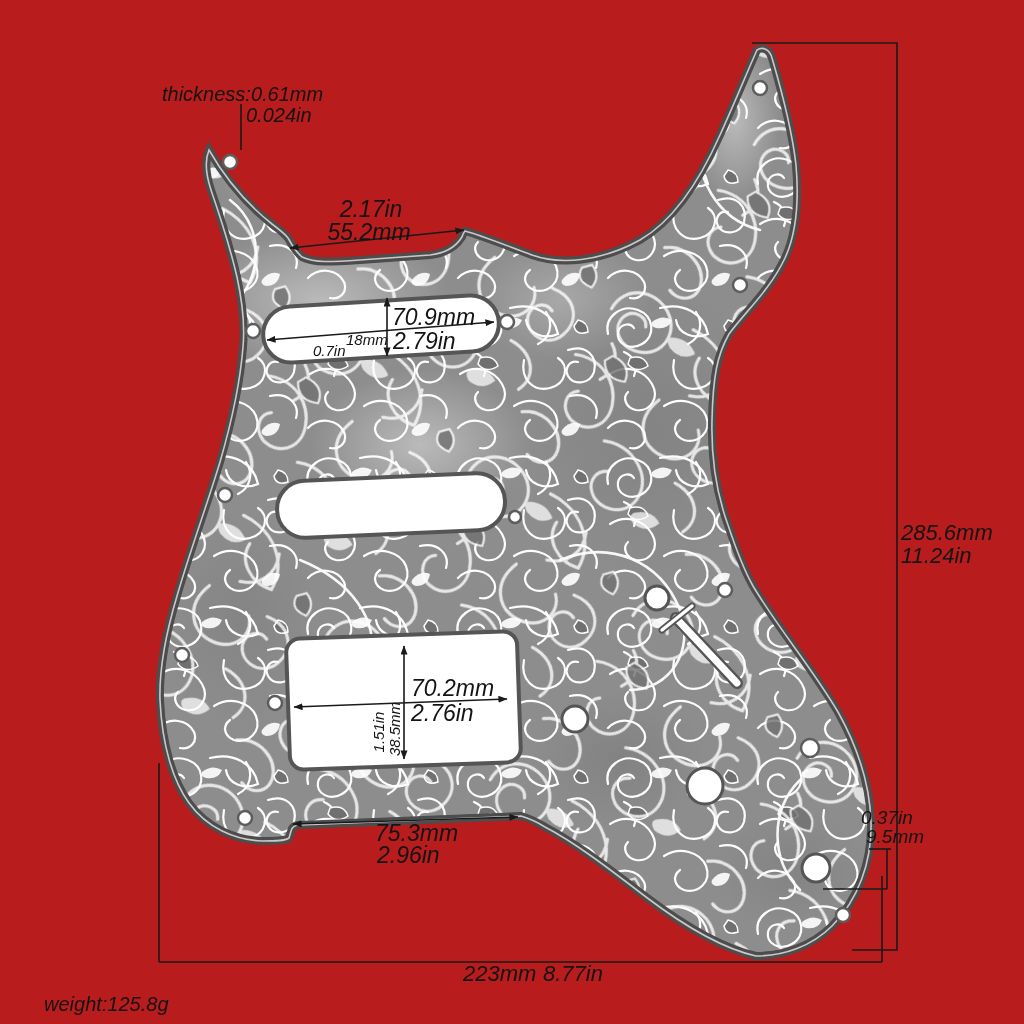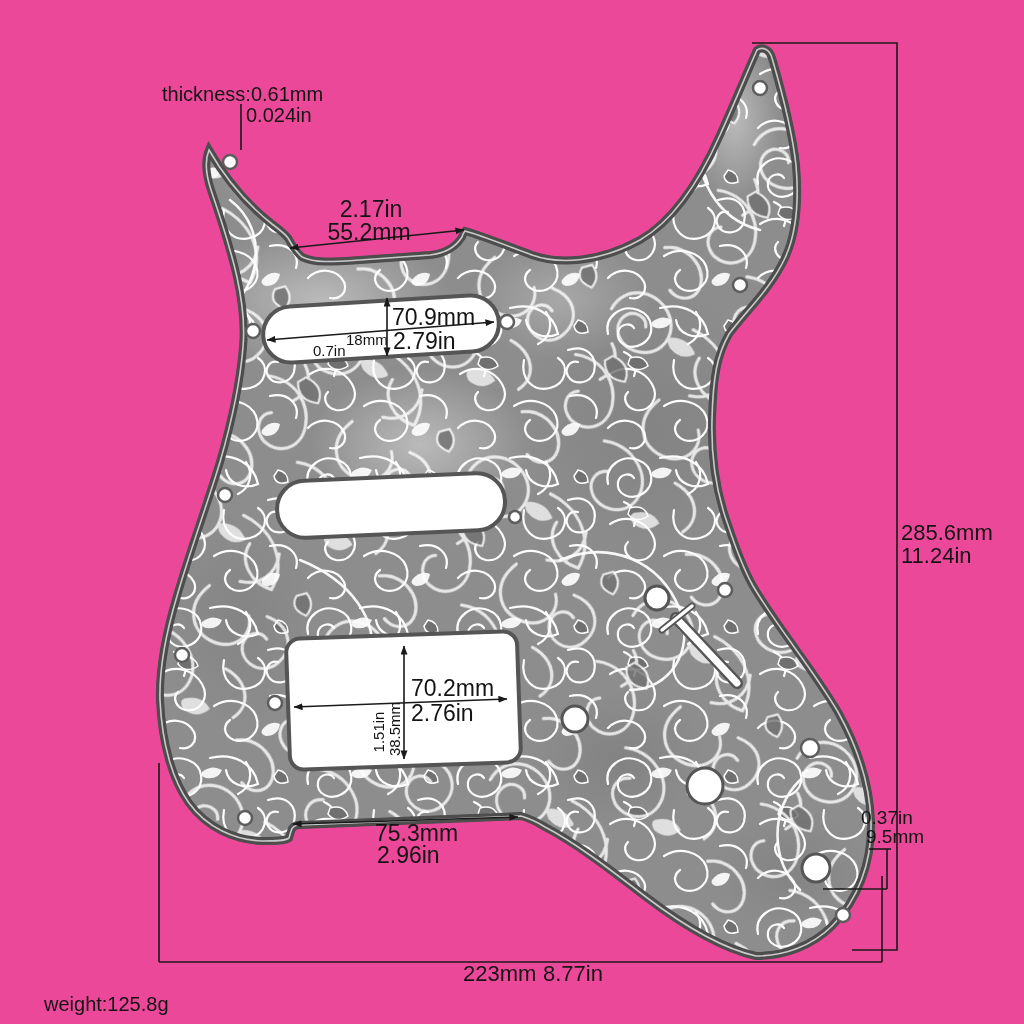--- a/index.html
+++ b/index.html
@@ -1,17 +1,17 @@
 <!DOCTYPE html>
 <html><head>
 <meta charset="utf-8">
 <style>
   html,body{margin:0;padding:0;background:#ffffff;}
-  #stage{position:relative;width:1024px;height:1024px;background:#ec4899;overflow:hidden;
-         font-family:"Liberation Sans",sans-serif;}
+  #stage{position:relative;width:1024px;height:1024px;background:#b91c1c;overflow:hidden;
+         font-family:"Liberation Sans",sans-serif;font-style:italic;}
   svg{position:absolute;left:0;top:0;}
   text{font-family:"Liberation Sans",sans-serif;fill:#141414;}
   .dim{font-size:23px;}
   .dim-sm{font-size:15px;}
   .dim-med{font-size:19px;}
   .dim-side{font-size:22px;}
   .note{font-size:20px;}
 </style>
 </head>
 <body>

